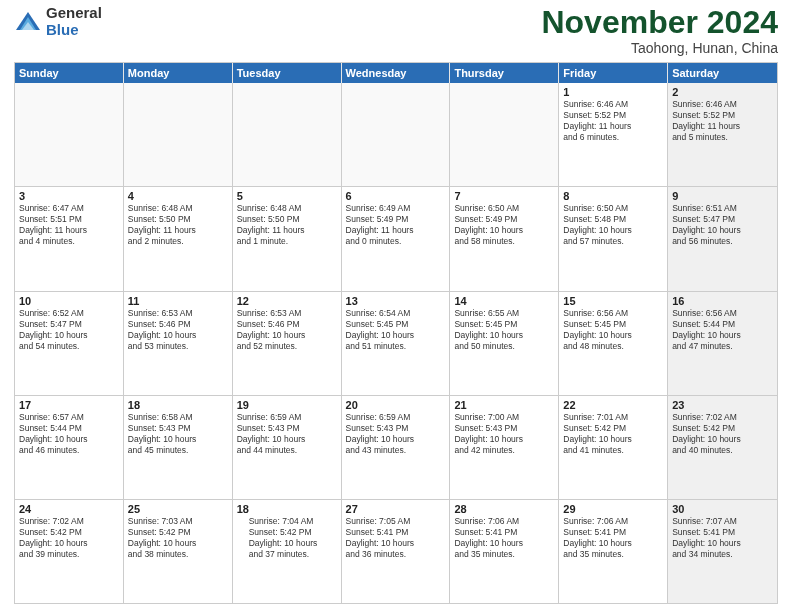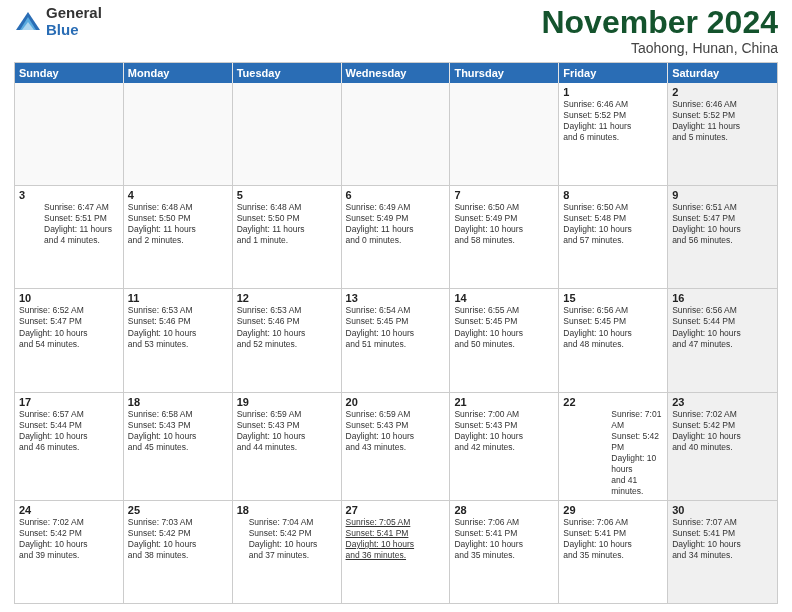--- a/index.html
+++ b/index.html
@@ -167,21 +167,21 @@
             <span class="day-num">2</span>
             <div class="cell-text" style="white-space: pre-line;">Sunrise: 6:46 AM
 Sunset: 5:52 PM
 Daylight: 11 hours
 and 5 minutes.</div>
           </div>
         </div>
         <div class="cal-row">
           <div class="cal-cell">
             <span class="day-num">3</span>
-            <div class="cell-text" style="white-space: pre-line; margin-left: 25px;">Sunrise: 6:47 AM
+            <div class="cell-text" style="white-space: pre-line;">Sunrise: 6:47 AM
 Sunset: 5:51 PM
 Daylight: 11 hours
 and 4 minutes.</div>
           </div>
           <div class="cal-cell">
             <span class="day-num">4</span>
             <div class="cell-text" style="white-space: pre-line;">Sunrise: 6:48 AM
 Sunset: 5:50 PM
 Daylight: 11 hours
 and 2 minutes.</div>
@@ -304,21 +304,21 @@
           </div>
           <div class="cal-cell">
             <span class="day-num">21</span>
             <div class="cell-text" style="white-space: pre-line;">Sunrise: 7:00 AM
 Sunset: 5:43 PM
 Daylight: 10 hours
 and 42 minutes.</div>
           </div>
           <div class="cal-cell">
             <span class="day-num">22</span>
-            <div class="cell-text" style="white-space: pre-line; margin-left: 48px;">Sunrise: 7:01 AM
+            <div class="cell-text" style="white-space: pre-line;">Sunrise: 7:01 AM
 Sunset: 5:42 PM
 Daylight: 10 hours
 and 41 minutes.</div>
           </div>
           <div class="cal-cell shaded">
             <span class="day-num">23</span>
             <div class="cell-text" style="white-space: pre-line;">Sunrise: 7:02 AM
 Sunset: 5:42 PM
 Daylight: 10 hours
 and 40 minutes.</div>
@@ -341,21 +341,21 @@
           </div>
           <div class="cal-cell">
             <span class="day-num">18</span>
             <div class="cell-text" style="white-space: pre-line; margin-left: 12px;">Sunrise: 7:04 AM
 Sunset: 5:42 PM
 Daylight: 10 hours
 and 37 minutes.</div>
           </div>
           <div class="cal-cell">
             <span class="day-num">27</span>
-            <div class="cell-text" style="white-space: pre-line; text-decoration: underline;">Sunrise: 7:05 AM
+            <div class="cell-text" style="white-space: pre-line;">Sunrise: 7:05 AM
 Sunset: 5:41 PM
 Daylight: 10 hours
 and 36 minutes.</div>
           </div>
           <div class="cal-cell">
             <span class="day-num">28</span>
             <div class="cell-text" style="white-space: pre-line;">Sunrise: 7:06 AM
 Sunset: 5:41 PM
 Daylight: 10 hours
 and 35 minutes.</div>

